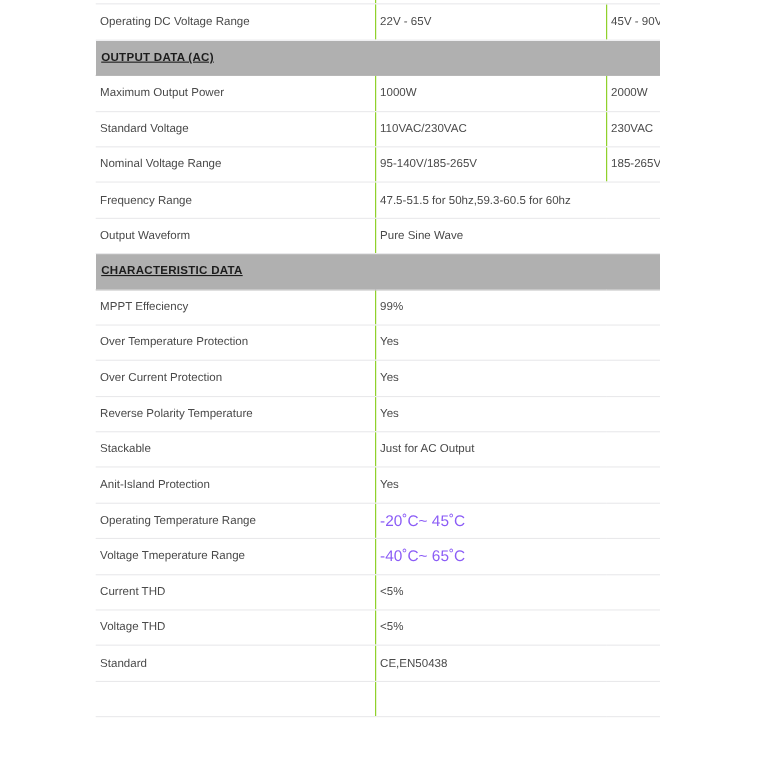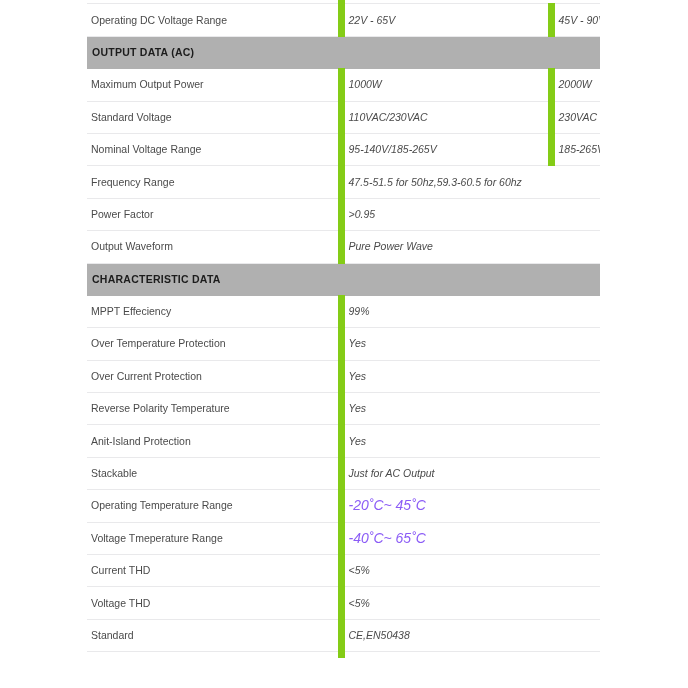--- a/index.html
+++ b/index.html
@@ -52,35 +52,35 @@
     line-height: 13px;
     color: #4a4a4a;
     vertical-align: middle;
     white-space: nowrap;
     overflow: hidden;
     background: #ffffff;
   }
 
   
   #spec-table td.sep-left {
-    border-left: 7px solid #84cc16;
-    font-style: italic;
+    border-left: 1px solid #84cc16;
   }
 
   
   #spec-table tr.section td {
     background: #b0b0b0;
     color: #1c1c1c;
     font-weight: bold;
     font-size: 10.5px;
     letter-spacing: 0.25px;
     border-top: 1px solid #b0b0b0;
     border-bottom: 1px solid #b0b0b0;
     border-left: none;
     padding-left: 5px;
+    text-decoration: underline;
   }
 
   
   #spec-table td.big {
     font-size: 14px;
     color: #8b5cf6;
   }
 
   
   #spec-table tr.filler td {
@@ -123,26 +123,22 @@
         <tr>
           <td>Nominal Voltage Range</td>
           <td class="sep-left">95-140V/185-265V</td>
           <td class="sep-left">185-265V</td>
         </tr>
         <tr>
           <td>Frequency Range</td>
           <td colspan="2" class="sep-left">47.5-51.5 for 50hz,59.3-60.5 for 60hz</td>
         </tr>
         <tr>
-          <td>Power Factor</td>
-          <td colspan="2" class="sep-left">&gt;0.95</td>
-        </tr>
-        <tr>
           <td>Output Waveform</td>
-          <td colspan="2" class="sep-left">Pure Power Wave</td>
+          <td colspan="2" class="sep-left">Pure Sine Wave</td>
         </tr>
         <tr class="section">
           <td colspan="3">CHARACTERISTIC DATA</td>
         </tr>
         <tr>
           <td>MPPT Effeciency</td>
           <td colspan="2" class="sep-left">99%</td>
         </tr>
         <tr>
           <td>Over Temperature Protection</td>
@@ -150,26 +146,26 @@
         </tr>
         <tr>
           <td>Over Current Protection</td>
           <td colspan="2" class="sep-left">Yes</td>
         </tr>
         <tr>
           <td>Reverse Polarity Temperature</td>
           <td colspan="2" class="sep-left">Yes</td>
         </tr>
         <tr>
+          <td>Stackable</td>
+          <td colspan="2" class="sep-left">Just for AC Output</td>
+        </tr>
+        <tr>
           <td>Anit-Island Protection</td>
           <td colspan="2" class="sep-left">Yes</td>
-        </tr>
-        <tr>
-          <td>Stackable</td>
-          <td colspan="2" class="sep-left">Just for AC Output</td>
         </tr>
         <tr>
           <td>Operating Temperature Range</td>
           <td colspan="2" class="sep-left big">-20˚C~ 45˚C</td>
         </tr>
         <tr>
           <td>Voltage Tmeperature Range</td>
           <td colspan="2" class="sep-left big">-40˚C~ 65˚C</td>
         </tr>
         <tr>

